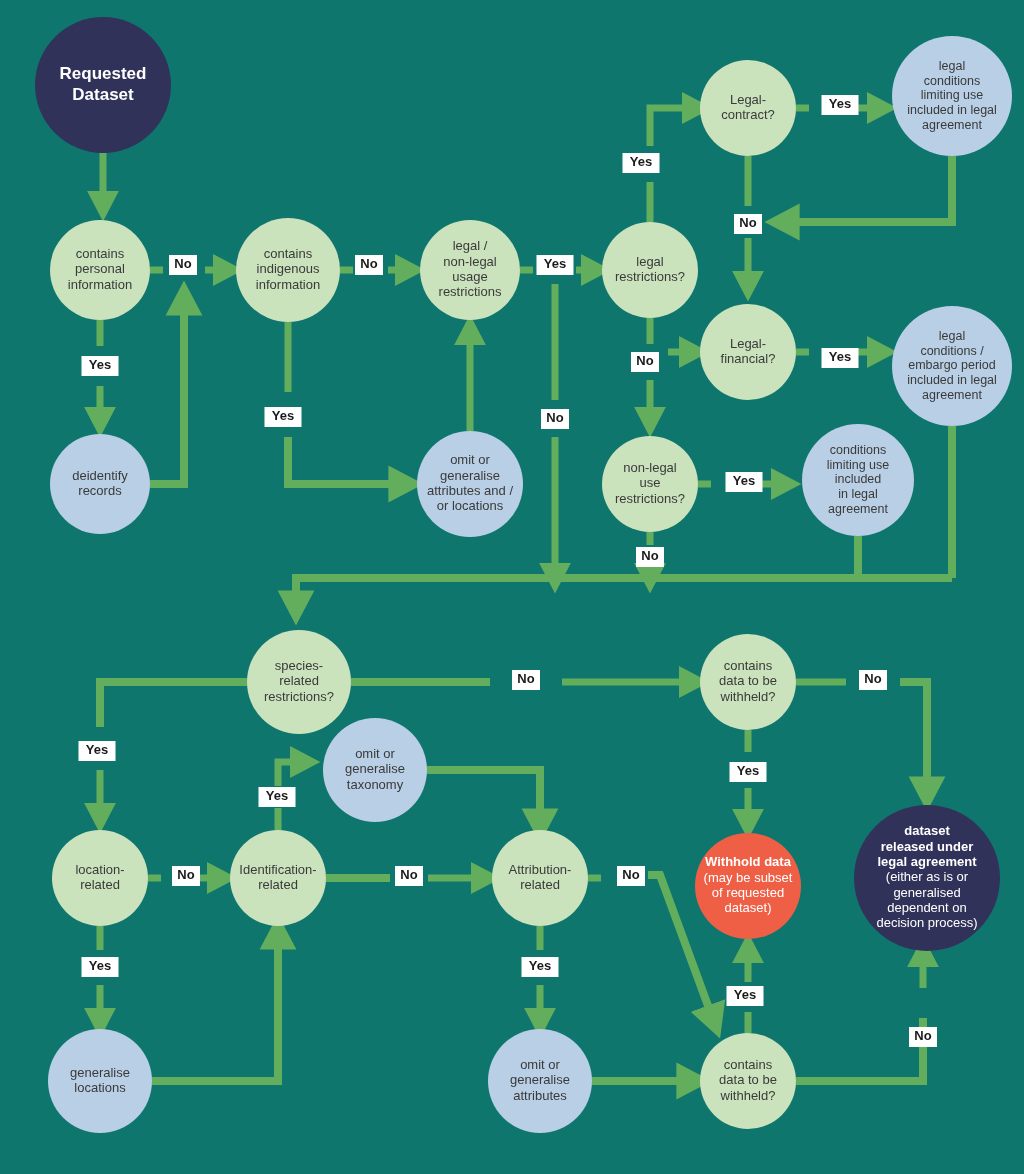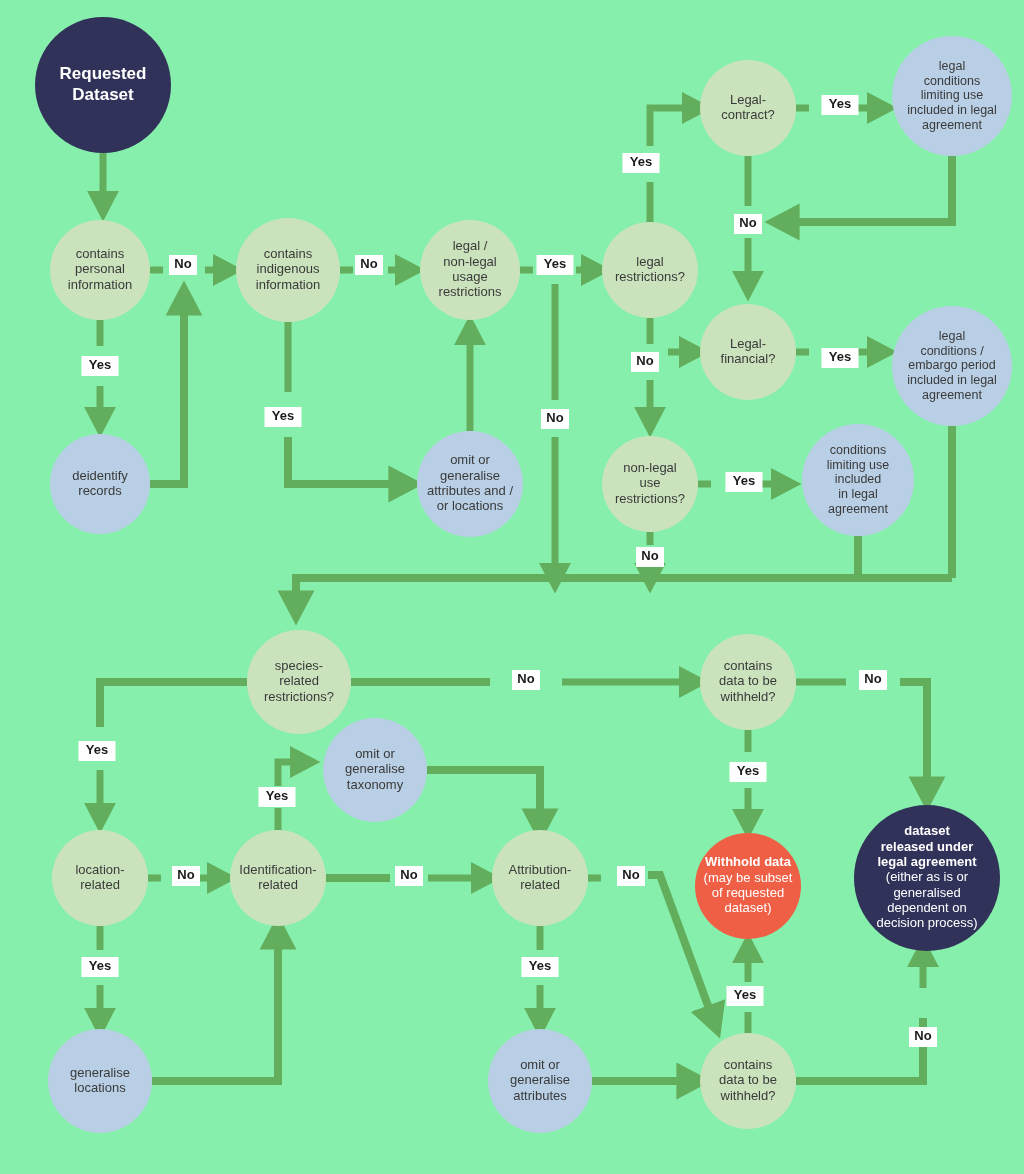--- a/index.html
+++ b/index.html
@@ -1,17 +1,17 @@
 <!DOCTYPE html>
 <html><head>
 <meta charset="utf-8">
 <style>
   html,body{margin:0;padding:0;background:#ffffff;}
   body{font-family:"Liberation Sans", sans-serif;}
-  #stage{position:relative;width:1024px;height:1174px;background:#86efac;overflow:hidden;}
+  #stage{position:relative;width:1024px;height:1174px;background:#0f766e;overflow:hidden;}
   svg{position:absolute;left:0;top:0;width:1024px;height:1174px;}
   .node-text{dominant-baseline:middle;text-anchor:middle;}
   .lbl{font-weight:bold;font-size:13px;fill:#1b1b1b;text-anchor:middle;dominant-baseline:middle;}
 </style>
 </head>
 <body>
 
 <div id="stage">
   <svg id="chart" viewBox="0 0 1024 1174" aria-label="Requested Dataset decision flowchart">
     <defs>

